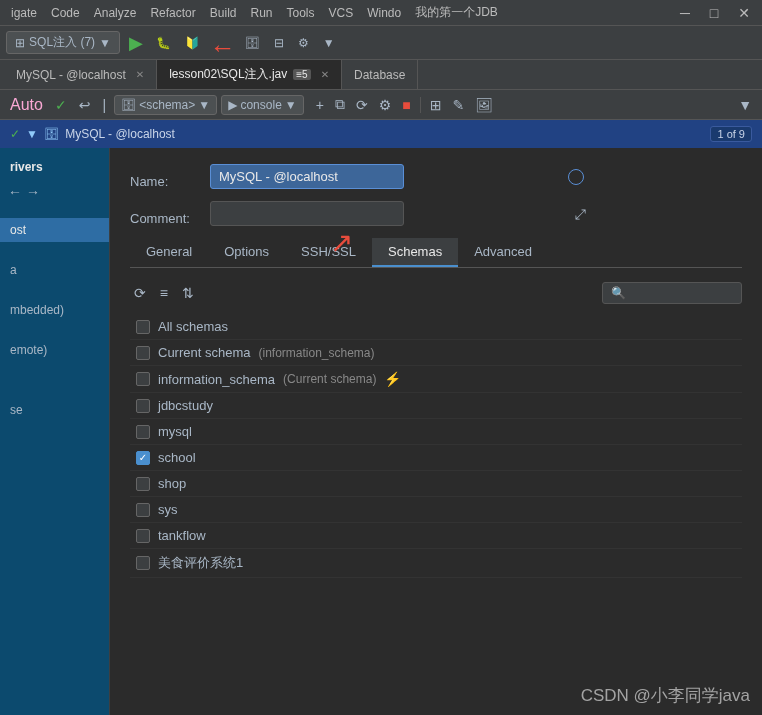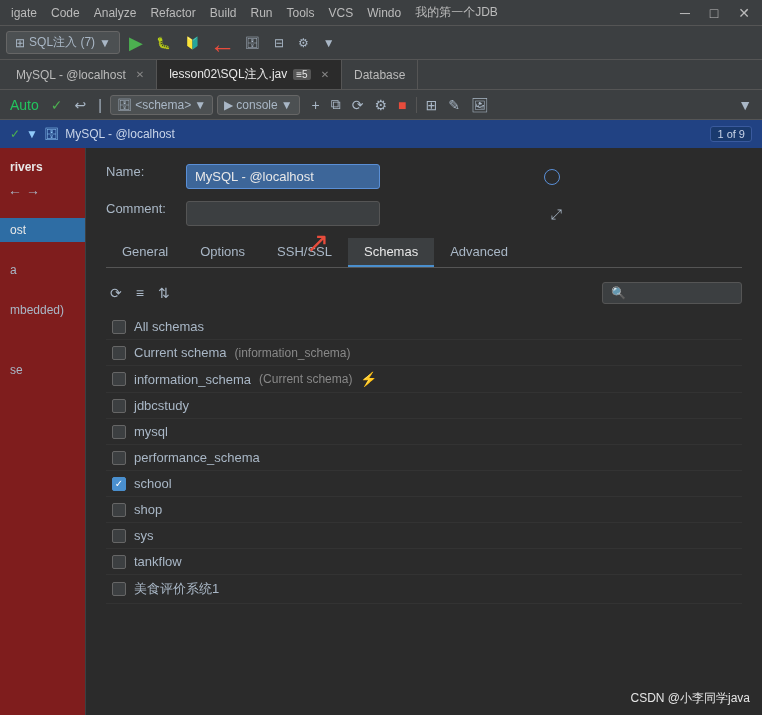--- a/index.html
+++ b/index.html
@@ -97,22 +97,22 @@
     .toolbar2 {
       background: #3c3f41;
       height: 30px;
       display: flex;
       align-items: center;
       padding: 0 6px;
       gap: 4px;
       border-bottom: 1px solid #555;
     }
     .auto-label {
-      font-size: 14px;
-      color: #22c55e;
+      font-size: 16px;
+      color: #f9a8d4;
       padding: 0 4px;
     }
     .schema-select {
       background: #4c5052;
       border: 1px solid #666;
       color: #a9b7c6;
       padding: 2px 6px;
       font-size: 12px;
       border-radius: 3px;
       cursor: pointer;
@@ -172,22 +172,22 @@
     }
 
     
     .main-layout {
       display: flex;
       height: calc(715px - 26px - 34px - 30px - 30px - 28px);
     }
 
     
     .sidebar {
-      width: 86px;
-      background: #7f1d1d;
+      width: 110px;
+      background: #0c4a6e;
       border-right: 1px solid #3c3f41;
       padding: 8px 0;
       flex-shrink: 0;
     }
     .sidebar-header {
       padding: 4px 10px;
       font-size: 12px;
       color: #e8e8e8;
       font-weight: bold;
     }
@@ -216,21 +216,21 @@
     
     .content {
       flex: 1;
       background: #2b2b2b;
       padding: 16px 20px;
       overflow-y: auto;
     }
 
     .form-row {
       display: flex;
-      align-items: flex-start;
+      align-items: flex-end;
       margin-bottom: 12px;
     }
     .form-label {
       width: 80px;
       color: #a9b7c6;
       font-size: 13px;
     }
     .form-input {
       flex: 1;
       background: #3d6699;
@@ -344,22 +344,22 @@
     }
     .schema-name { font-size: 13px; color: #a9b7c6; }
     .schema-note { color: #888; font-size: 12px; }
     .schema-badge { color: #f0c040; font-size: 14px; }
 
     
     .watermark {
       position: absolute;
       bottom: 8px;
       right: 12px;
-      font-size: 12px;
-      color: #e5e5e5;
+      font-size: 17px;
+      color: #a3a3a3;
     }
 
     
     .vdivider {
       width: 1px;
       background: #555;
       height: 16px;
       margin: 0 2px;
     }
     .circle-btn {
@@ -475,20 +475,23 @@
     </div>
     <div class="sidebar-item active">
       <span>ost</span>
     </div>
     <div class="sidebar-item">
       <span>a</span>
     </div>
     <div class="sidebar-item">
       <span>mbedded)</span>
     </div>
+    <div class="sidebar-item">
+      <span>emote)</span>
+    </div>
     <div style="height:20px;"></div>
     <div class="sidebar-item">
       <span>se</span>
     </div>
   </div>
 
   <div class="content">
 
     <div class="form-row">
       <label class="form-label">Name:</label>
@@ -553,24 +556,20 @@
         </div>
         <div class="schema-item">
           <div class="schema-checkbox"></div>
           <span class="schema-name">jdbcstudy</span>
         </div>
         <div class="schema-item">
           <div class="schema-checkbox"></div>
           <span class="schema-name">mysql</span>
         </div>
         <div class="schema-item">
-          <div class="schema-checkbox"></div>
-          <span class="schema-name">performance_schema</span>
-        </div>
-        <div class="schema-item">
           <div class="schema-checkbox checked"></div>
           <span class="schema-name">school</span>
         </div>
         <div class="schema-item">
           <div class="schema-checkbox"></div>
           <span class="schema-name">shop</span>
         </div>
         <div class="schema-item">
           <div class="schema-checkbox"></div>
           <span class="schema-name">sys</span>

